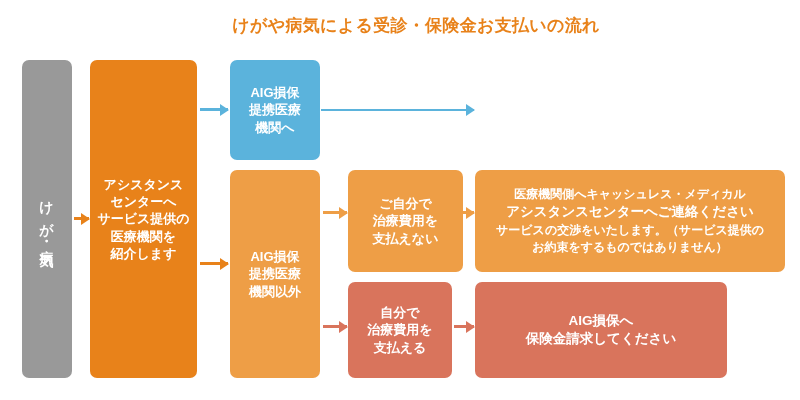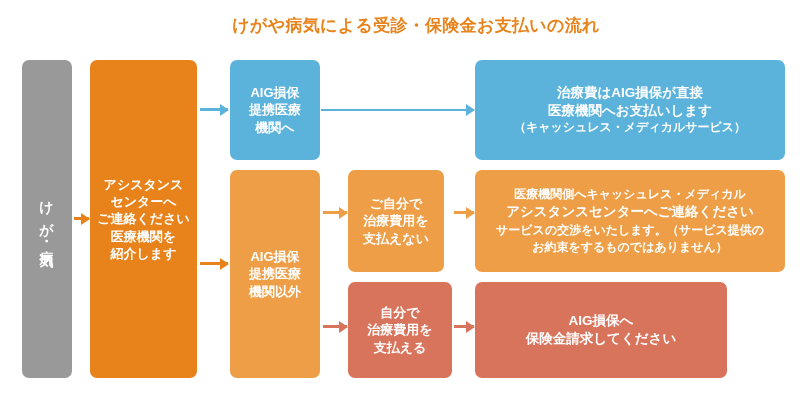--- a/index.html
+++ b/index.html
@@ -65,21 +65,21 @@
     letter-spacing: 5px;
     font-size: 14px;
     line-height: 1;
   }
 
   
   #box-injury      { left: 22px;  top: 60px;  width: 50px;  height: 318px; }
   #box-assistance  { left: 90px;  top: 60px;  width: 107px; height: 318px; font-size: 13px; }
   #box-partner     { left: 230px; top: 60px;  width: 90px;  height: 100px; font-size: 13px; }
   #box-nonpartner  { left: 230px; top: 170px; width: 90px;  height: 208px; font-size: 13px; }
-  #box-cannotpay   { left: 348px; top: 170px; width: 96px; height: 102px; font-size: 13px; }
+  #box-cannotpay   { left: 348px; top: 170px; width: 115px; height: 102px; font-size: 13px; }
   #box-canpay      { left: 348px; top: 282px; width: 104px; height: 96px;  font-size: 13px; }
   #box-cashless    { left: 475px; top: 60px;  width: 310px; height: 100px; font-size: 13.5px; }
   #box-negotiate   { left: 475px; top: 170px; width: 310px; height: 102px; }
   #box-claim       { left: 475px; top: 282px; width: 252px; height: 96px;  font-size: 13.5px; }
 
   #box-cashless .sub { font-size: 12px; }
   #box-negotiate .hd { font-size: 13.5px; margin-bottom: 1px; }
   #box-negotiate .sub { font-size: 12px; line-height: 1.42; }
 
   
@@ -125,21 +125,21 @@
 
   <div class="title">けがや病気による受診・保険金お支払いの流れ</div>
 
   <div class="box c-gray" id="box-injury">
     <span class="vert">けが・病気</span>
   </div>
 
   <div class="box c-orange" id="box-assistance">
     <span class="ln">アシスタンス</span>
     <span class="ln">センターへ</span>
-    <span class="ln">ご連絡ください</span>
+    <span class="ln">サービス提供の</span>
     <span class="ln">医療機関を</span>
     <span class="ln">紹介します</span>
   </div>
 
   <div class="box c-blue" id="box-partner">
     <span class="ln">AIG損保</span>
     <span class="ln">提携医療</span>
     <span class="ln">機関へ</span>
   </div>
 
@@ -154,25 +154,20 @@
     <span class="ln">治療費用を</span>
     <span class="ln">支払えない</span>
   </div>
 
   <div class="box c-salmon" id="box-canpay">
     <span class="ln">自分で</span>
     <span class="ln">治療費用を</span>
     <span class="ln">支払える</span>
   </div>
 
-  <div class="box c-blue" id="box-cashless">
-    <span class="ln">治療費はAIG損保が直接</span>
-    <span class="ln">医療機関へお支払いします</span>
-    <span class="ln sub">（キャッシュレス・メディカルサービス）</span>
-  </div>
 
   <div class="box c-lorange" id="box-negotiate">
     <span class="ln sub">医療機関側へキャッシュレス・メディカル</span>
     <span class="ln hd">アシスタンスセンターへご連絡ください</span>
     <span class="ln sub">サービスの交渉をいたします。（サービス提供の</span>
     <span class="ln sub">お約束をするものではありません）</span>
   </div>
 
   <div class="box c-salmon" id="box-claim">
     <span class="ln">AIG損保へ</span>

